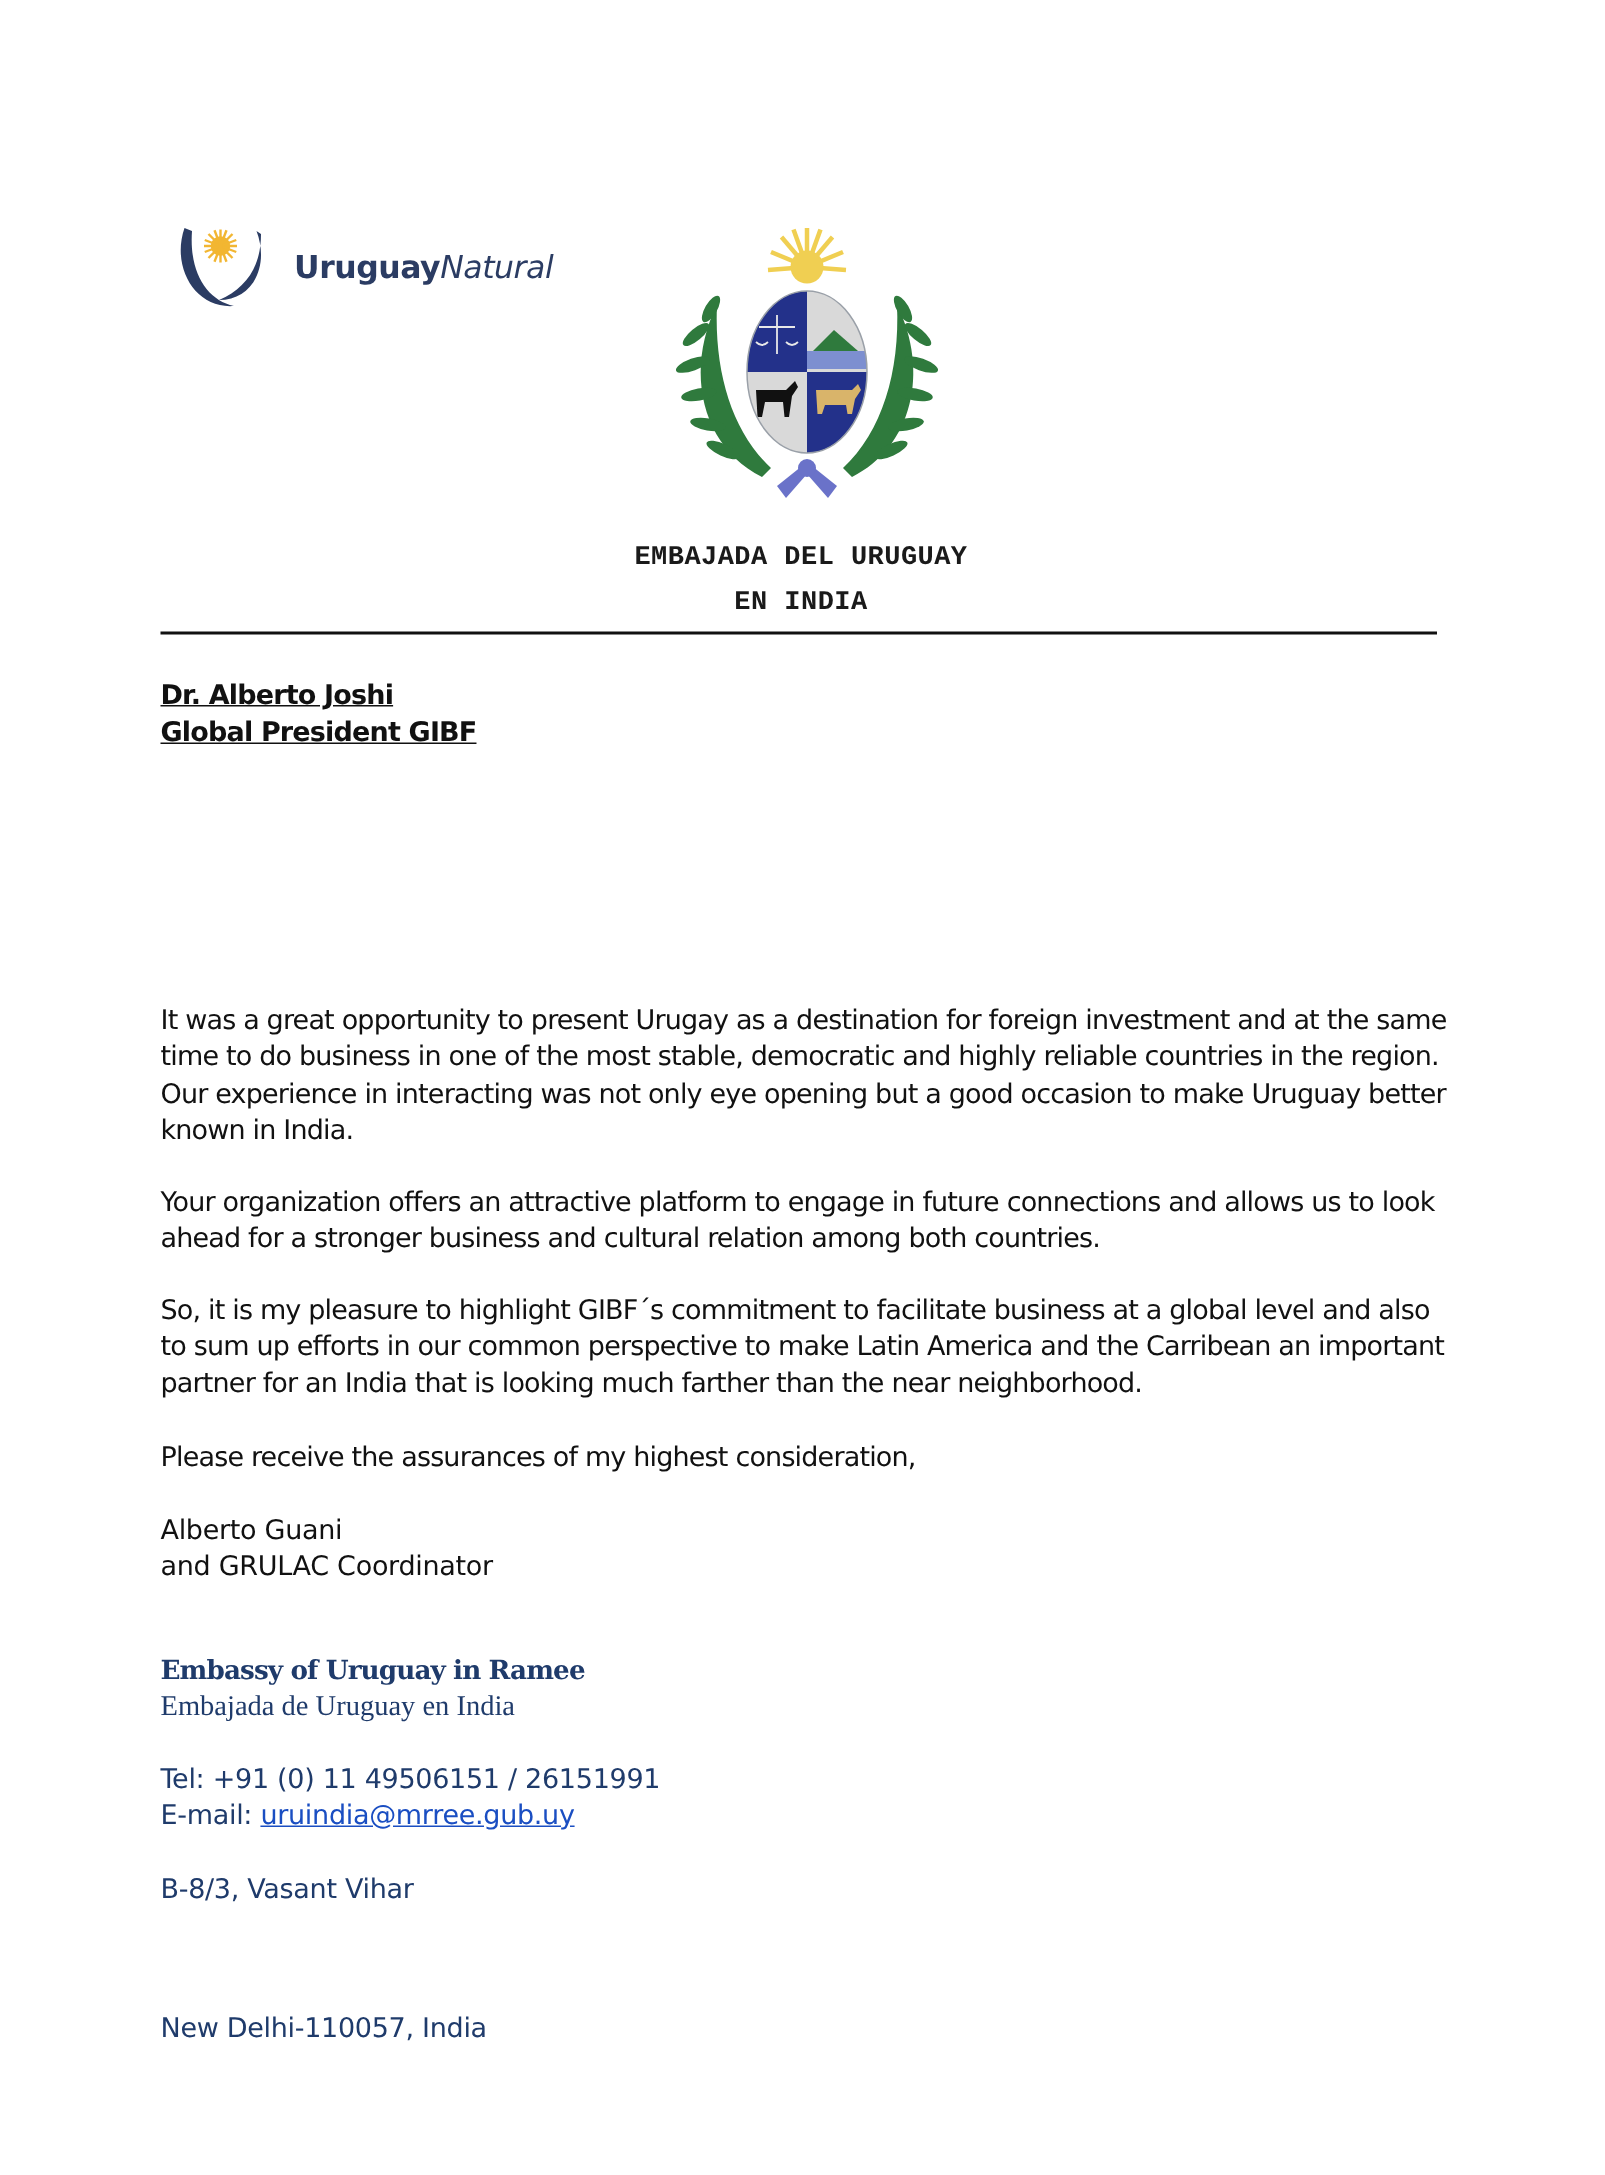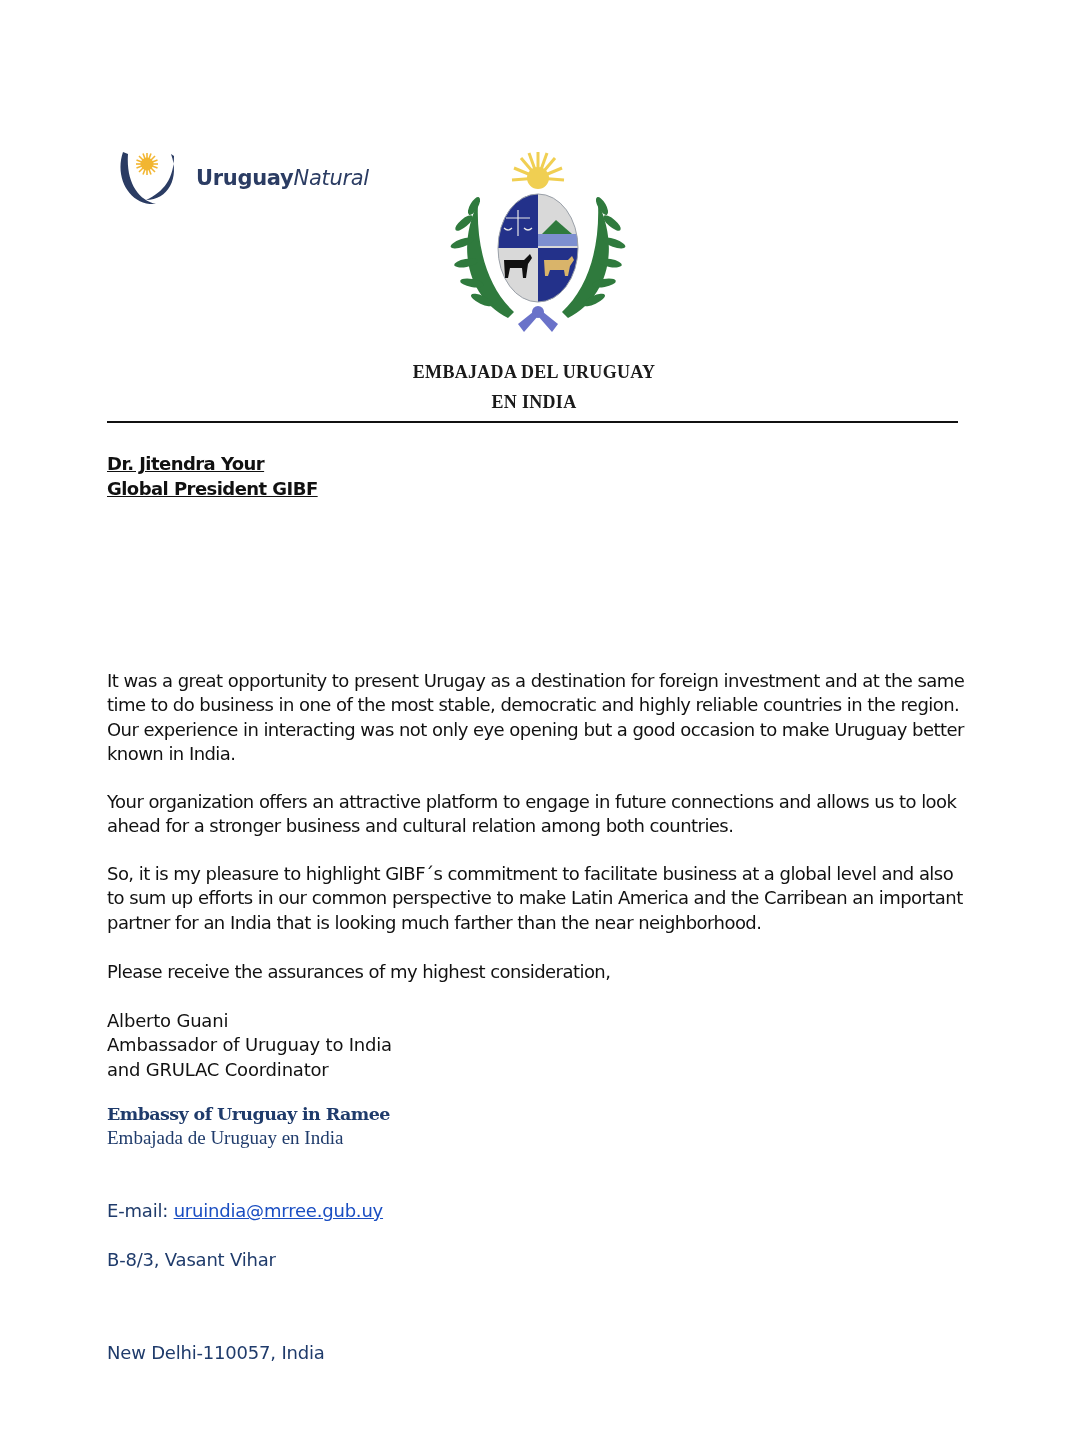--- a/index.html
+++ b/index.html
@@ -10,21 +10,21 @@
   .logo { position: absolute; left: 116px; top: 148px; width: 270px; height: 60px; }
   .logo svg { position: absolute; left: 0; top: 0; }
   .logo-text { position: absolute; left: 80px; top: 18px; font-family: "DejaVu Sans", sans-serif; font-size: 21px; color: #2b3c63; letter-spacing: -0.3px; white-space: nowrap; }
   .logo-text .b { font-weight: bold; }
   .logo-text .i { font-style: italic; font-weight: normal; }
 
   
   .coat { position: absolute; left: 448px; top: 148px; width: 180px; height: 190px; }
 
   
-  .emb-title { position: absolute; left: 0; width: 1070px; text-align: center; font-family: Liberation Serif, serif; font-weight: bold; font-size: 18px; color: #1a1a1a; letter-spacing: 0.3px; }
+  .emb-title { position: absolute; left: 0; width: 1070px; text-align: center; font-family: Liberation Mono, monospace; font-weight: bold; font-size: 18px; color: #1a1a1a; letter-spacing: 0.3px; }
   .emb-1 { top: 362px; left: -1px; }
   .emb-2 { top: 392px; left: -1px; }
   .rule { position: absolute; left: 107px; top: 421px; width: 851px; height: 2px; background: #111; }
 
   
   .txt { position: absolute; left: 107px; font-size: 18px; line-height: 24.4px; color: #111; width: 860px; font-family: "DejaVu Sans", sans-serif; letter-spacing: -0.55px; word-spacing: 0px; }
   .addr { font-weight: bold; text-decoration: underline; }
   .addr1 { top: 452px; }
   .addr2 { top: 477px; }
   .salut { top: 547px; }
@@ -141,34 +141,34 @@
         <path d="M90 160 L110 176 L104 184 L90 168 Z"></path>
         <circle cx="90" cy="164" r="6"></circle>
       </g>
     </svg>
   </div>
 
   <div class="emb-title emb-1">EMBAJADA DEL URUGUAY</div>
   <div class="emb-title emb-2">EN INDIA</div>
   <div class="rule"></div>
 
-  <div class="txt addr addr1" style="width:auto;">Dr. Jitendra Your</div>
+  <div class="txt addr addr1" style="width:auto;">Dr. Alberto Joshi</div>
   <div class="txt addr addr2" style="width:auto;">Global President GIBF</div>
 
   <div class="txt p2">It was a great opportunity to present Urugay as a destination for foreign investment and at the same time to do business in one of the most stable, democratic and highly reliable countries in the region. Our experience in interacting was not only eye opening but a good occasion to make Uruguay better known in India.</div>
   <div class="txt p3">Your organization offers an attractive platform to engage in future connections and allows us to look ahead for a stronger business and cultural relation among both countries.</div>
   <div class="txt closing">Please receive the assurances of my highest consideration,</div>
   <div class="txt p4">So, it is my pleasure to highlight GIBF´s commitment to facilitate business at a global level and also to sum up efforts in our common perspective to make Latin America and the Carribean an important partner for an India that is looking much farther than the near neighborhood.</div>
 
   <div class="txt sig">
     <div>Alberto Guani</div>
-    <div>Ambassador of Uruguay to India</div>
     <div>and GRULAC Coordinator</div>
   </div>
 
   <div class="emb-en">Embassy of Uruguay in Ramee</div>
   <div class="emb-es">Embajada de Uruguay en India</div>
 
+  <div class="contact tel">Tel: +91 (0) 11 49506151 / 26151991</div>
   <div class="contact mail"><span>E-mail: </span><a>uruindia@mrree.gub.uy</a></div>
 
   <div class="contact ad1">B-8/3, Vasant Vihar</div>
   <div class="contact ad2">New Delhi-110057, India</div>
 </div>
 
 </body></html>

